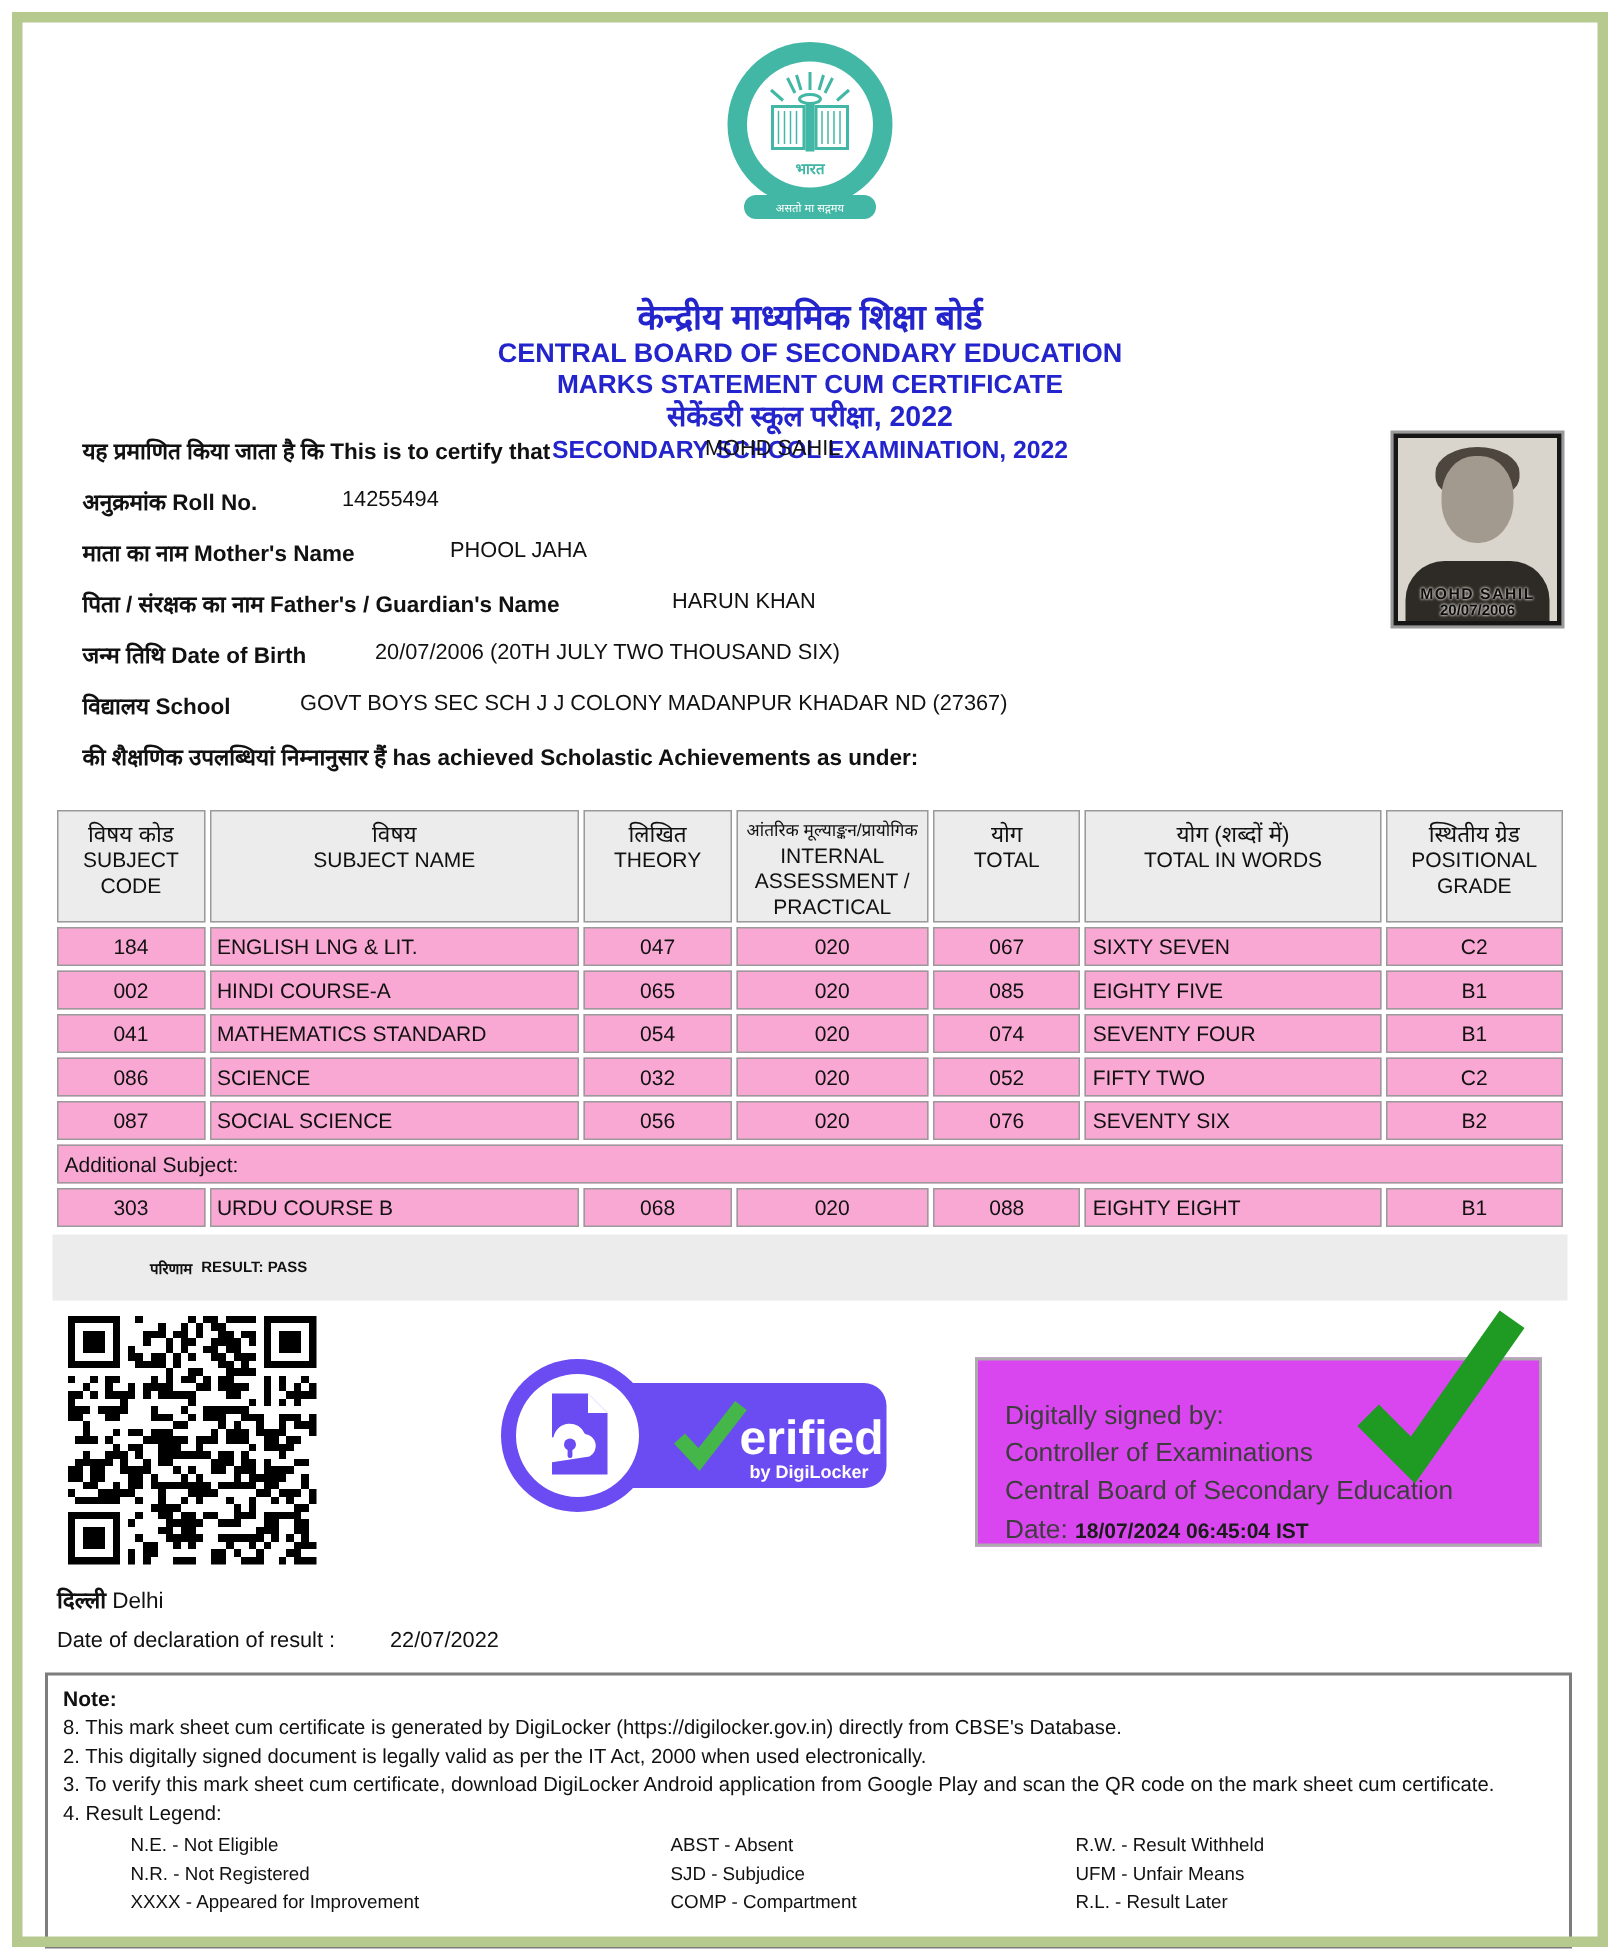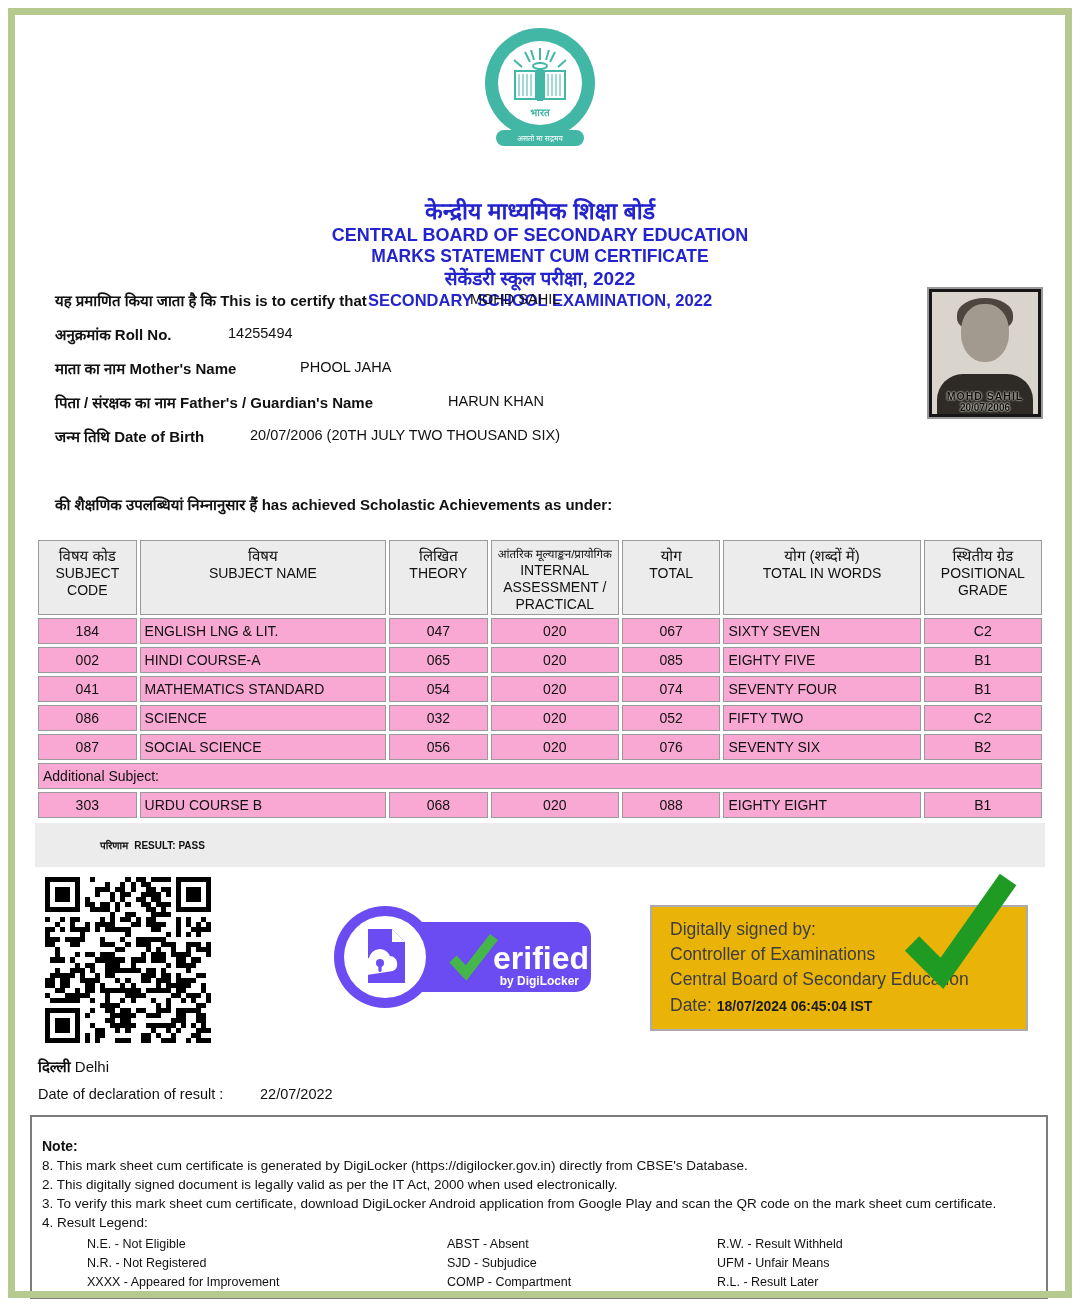--- a/index.html
+++ b/index.html
@@ -56,29 +56,29 @@
   
   .qr{position:absolute;left:45px;top:877px;width:166px;height:166px;}
   .qr svg{width:100%;height:100%;}
   .place-row{position:absolute;left:38px;top:1056px;font-size:15px;}
   .place-row .hi{font-weight:bold;}
   .decl-row{position:absolute;left:38px;top:1086px;width:500px;font-size:14.5px;}
   .decl-row .dval{position:absolute;left:222px;top:0;}
 
   .badge{position:absolute;left:333px;top:903px;width:262px;height:108px;}
   .sig-box{position:absolute;left:650px;top:905px;width:378px;height:126px;border:2px solid #ababab;
-           background:#eab308;padding:10px 0 0 18px;box-sizing:border-box;color:#3d3d3d;}
+           background:#d946ef;padding:24px 0 0 18px;box-sizing:border-box;color:#3d3d3d;}
   .sig-box .sl{font-size:17.5px;line-height:25px;}
   .sig-box .sdate{font-size:17.5px;line-height:26px;}
   .sig-box .sdate .dv{font-size:14px;color:#1b1b1b;font-weight:bold;}
   .sig-check{position:absolute;left:895px;top:866px;width:128px;height:138px;z-index:5;}
 
   
   .note-box{position:absolute;left:30px;top:1115px;width:1018px;height:184px;border:2px solid #7d7d7d;
-            background:#fff;box-sizing:border-box;padding:20px 10px;}
+            background:#fff;box-sizing:border-box;padding:6px 10px;}
   .note-title{font-size:14px;font-weight:bold;line-height:19px;}
   .note-item{font-size:13.5px;line-height:19px;padding-left:18px;text-indent:-18px;}
   .legend{display:grid;grid-template-columns:360px 270px auto;padding-left:45px;margin-top:3px;
           font-size:12.5px;line-height:19px;}
 </style>
 </head>
 <body>
 
 <div id="page">
   <div class="page-border"></div>
@@ -140,20 +140,25 @@
   </div>
   <div class="detail-row" style="top:392px">
     <span class="lbl-hi">पिता / संरक्षक का नाम</span>
     <span class="lbl-en">Father's / Guardian's Name</span>
     <span class="val" style="left:393px">HARUN KHAN</span>
   </div>
   <div class="detail-row" style="top:426px">
     <span class="lbl-hi">जन्म तिथि</span>
     <span class="lbl-en">Date of Birth</span>
     <span class="val" style="left:195px">20/07/2006 (20TH JULY TWO THOUSAND SIX)</span>
+  </div>
+  <div class="detail-row" style="top:460px">
+    <span class="lbl-hi">विद्यालय</span>
+    <span class="lbl-en">School</span>
+    <span class="val" style="left:145px">GOVT BOYS SEC SCH J J COLONY MADANPUR KHADAR ND (27367)</span>
   </div>
   <div class="detail-row" style="top:494px">
     <span class="lbl-hi">की शैक्षणिक उपलब्धियां निम्नानुसार हैं</span>
     <span class="lbl-en">has achieved Scholastic Achievements as under:</span>
   </div>
 
   <div class="photo">
     <div class="hair"></div>
     <div class="head"></div>
     <div class="body"></div>

